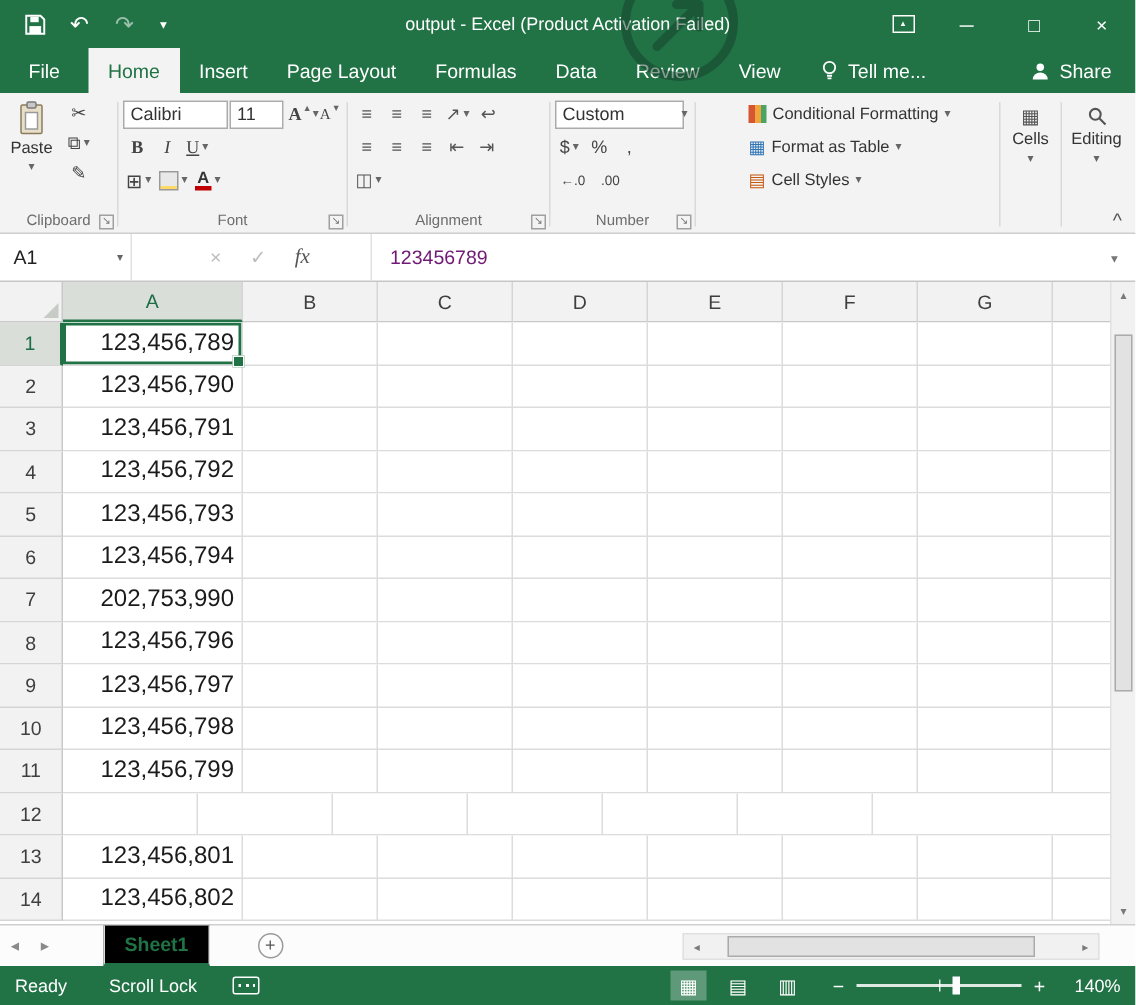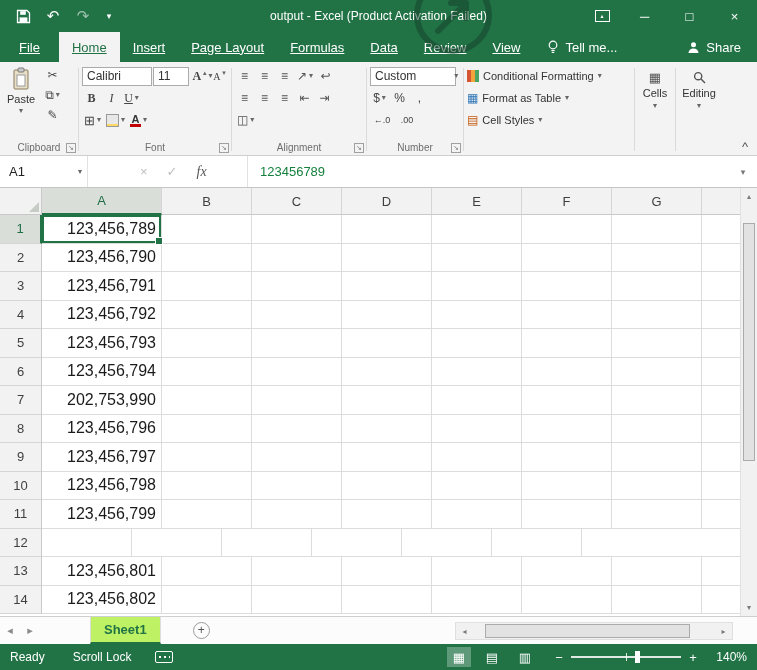--- a/index.html
+++ b/index.html
@@ -16,21 +16,21 @@
   .title{position:absolute;left:50%;top:0;transform:translateX(-50%);height:32px;line-height:32px;font-size:12px;white-space:nowrap;z-index:1;}
   .watermark{position:absolute;left:406px;top:-32px;pointer-events:none;z-index:2;}
   .win-controls{margin-left:auto;display:flex;height:32px;align-items:center;z-index:3;}
   .rdo{width:40px;height:32px;display:flex;align-items:center;justify-content:center;}
   .rdo-box{width:15px;height:12px;border:1px solid #fff;display:flex;align-items:center;justify-content:center;font-size:6px;color:#fff;line-height:1;}
   .wc{width:45px;height:32px;display:flex;align-items:center;justify-content:center;font-size:13px;}
 
   
   .tabrow{position:absolute;top:32px;left:0;width:100%;height:30px;background:#217346;display:flex;align-items:stretch;color:#fff;font-size:13px;}
   .tabs{display:flex;}
-  .tab{padding:0 13px;display:flex;align-items:center;white-space:nowrap;text-decoration:underline;}
+  .tab{padding:0 13px;display:flex;align-items:center;white-space:nowrap;}
   .tab.file{padding:0 19px;}
   .tab.active{background:#F3F3F3;color:#217346;}
   .tellme{display:flex;align-items:center;gap:6px;margin-left:14px;white-space:nowrap;}
   .share{margin-left:auto;display:flex;align-items:center;gap:6px;padding:0 16px;white-space:nowrap;}
 
   
   .ribbon{position:absolute;top:62px;left:0;width:100%;height:94px;background:#F3F3F3;border-bottom:1px solid #D0CECF;display:flex;align-items:stretch;padding-top:2px;}
   .rgroup{position:relative;display:flex;flex-direction:column;padding:1px 3px 13px 3px;}
   .rg-label{position:absolute;bottom:0;left:0;right:0;text-align:center;font-size:10px;color:#6d6d6d;height:13px;line-height:12px;}
   .launcher{position:absolute;right:2px;bottom:2px;width:10px;height:10px;border:1px solid #A0A0A0;color:#777;font-size:7px;line-height:8px;text-align:center;}
@@ -63,21 +63,21 @@
   .stack-icon{font-size:13px;color:#555;line-height:1;}
   .collapse-ribbon{position:absolute;right:9px;bottom:2px;color:#555;font-size:13px;line-height:1;}
 
   
   .formula-row{position:absolute;top:156px;left:0;width:100%;height:32px;background:#fff;border-bottom:1px solid #C6C6C6;display:flex;align-items:stretch;}
   .namebox{width:88px;display:flex;align-items:center;padding-left:9px;font-size:13px;color:#222;border-right:1px solid #E1E1E1;gap:21px;}
   .namebox .dd{margin-left:auto;margin-right:5px;}
   .fx-strip{display:flex;align-items:center;width:160px;border-right:1px solid #E1E1E1;padding-left:52px;gap:19px;}
   .fcancel,.fcheck{font-size:13px;color:#BDBDBD;}
   .ffx{font-family:"Liberation Serif",serif;font-style:italic;font-size:14px;color:#555;}
-  .fvalue{flex:1;display:flex;align-items:center;padding-left:12px;font-size:13px;color:#15803d;}
+  .fvalue{flex:1;display:flex;align-items:center;padding-left:12px;font-size:13px;color:#701a75;}
   .fexpand{width:28px;display:flex;align-items:center;justify-content:center;color:#777;font-size:9px;}
 
   
   .grid{position:absolute;top:188px;left:0;width:100%;height:428px;background:#fff;}
   .grid-inner{position:absolute;left:0;top:0;right:17px;bottom:0;overflow:hidden;}
   .header-row{display:flex;height:27px;}
   .corner{width:42px;height:27px;background:#F1F2F1;border-right:1px solid #C9C9C9;border-bottom:1px solid #C9C9C9;position:relative;flex:none;}
   .corner::after{content:"";position:absolute;right:2px;bottom:2px;width:0;height:0;border-left:10px solid transparent;border-bottom:10px solid #C6CBC6;}
   .col-headers{display:flex;flex:1;}
   .col-h{width:90px;height:27px;background:#F1F2F1;border-right:1px solid #D5D5D5;border-bottom:1px solid #C9C9C9;font-size:13px;color:#3f3f3f;display:flex;align-items:center;justify-content:center;flex:none;}
@@ -93,21 +93,21 @@
   .cell.active{position:relative;box-shadow:inset 0 0 0 2px #217346;z-index:2;}
   .cell.active::after{content:"";position:absolute;right:-2px;bottom:-2px;width:6px;height:6px;background:#217346;border:1px solid #fff;}
   .vscroll{position:absolute;top:0;right:0;width:17px;height:100%;background:#F1F1F1;border-left:1px solid #E1E1E1;display:flex;flex-direction:column;align-items:center;}
   .sb-btn{width:17px;height:17px;display:flex;align-items:center;justify-content:center;font-size:8px;color:#7a7a7a;flex:none;}
   .vtrack{flex:1;width:100%;position:relative;}
   .vthumb{position:absolute;left:2px;right:2px;top:18px;height:238px;background:#E2E2E2;border:1px solid #ABABAB;}
 
   
   .sheetbar{position:absolute;top:616px;left:0;width:100%;height:28px;background:#FCFCFC;border-top:1px solid #CFCFCF;display:flex;align-items:center;}
   .nav{color:#8a8a8a;font-size:11px;width:20px;text-align:center;}
-  .sheettab{margin-left:50px;height:100%;display:flex;align-items:center;padding:0 13px;font-size:13px;font-weight:700;color:#217346;border-bottom:2px solid #217346;border-left:1px solid #DDD;border-right:1px solid #DDD;background:#bef264;}
+  .sheettab{margin-left:29px;height:100%;display:flex;align-items:center;padding:0 13px;font-size:13px;font-weight:700;color:#217346;border-bottom:2px solid #217346;border-left:1px solid #DDD;border-right:1px solid #DDD;background:#000000;}
   .addsheet{margin-left:32px;width:17px;height:17px;border:1px solid #9a9a9a;border-radius:50%;color:#555;font-size:12px;line-height:14px;text-align:center;}
   .hscroll{position:absolute;right:24px;top:5px;width:278px;height:18px;background:#F1F1F1;border:1px solid #E0E0E0;display:flex;align-items:center;}
   .htrack{flex:1;height:100%;position:relative;}
   .hthumb{position:absolute;top:1px;bottom:1px;left:12px;width:205px;background:#E2E2E2;border:1px solid #ABABAB;}
 
   
   .statusbar{position:absolute;top:644px;left:0;width:100%;height:26px;background:#217346;color:#fff;display:flex;align-items:center;font-size:12px;}
   .st-ready{padding-left:10px;}
   .st-lock{margin-left:28px;}
   .macro{margin-left:24px;width:18px;height:12px;border:1px solid #fff;border-radius:2px;background-image:repeating-linear-gradient(90deg,#fff 0 2px,transparent 2px 5px);background-size:11px 2px;background-repeat:no-repeat;background-position:3px 4px;}
@@ -308,21 +308,21 @@
       <div class="rrow">
         <span class="sbtn decbtn">←.0</span>
         <span class="sbtn decbtn">.00</span>
       </div>
       <div class="rg-label">Number</div>
       <span class="launcher">↘</span>
     </div>
 
     <div class="vsep"></div>
 
-    <div class="rgroup" style="width:170px;">
+    <div class="rgroup" style="width:170px;margin-left:32px;">
       <div class="style-item">
         <span class="cf-icon"></span>
         <span>Conditional Formatting</span>
         <span class="dd">▾</span>
       </div>
       <div class="style-item">
         <span class="tbl-icon">▦</span>
         <span>Format as Table</span>
         <span class="dd">▾</span>
       </div>

